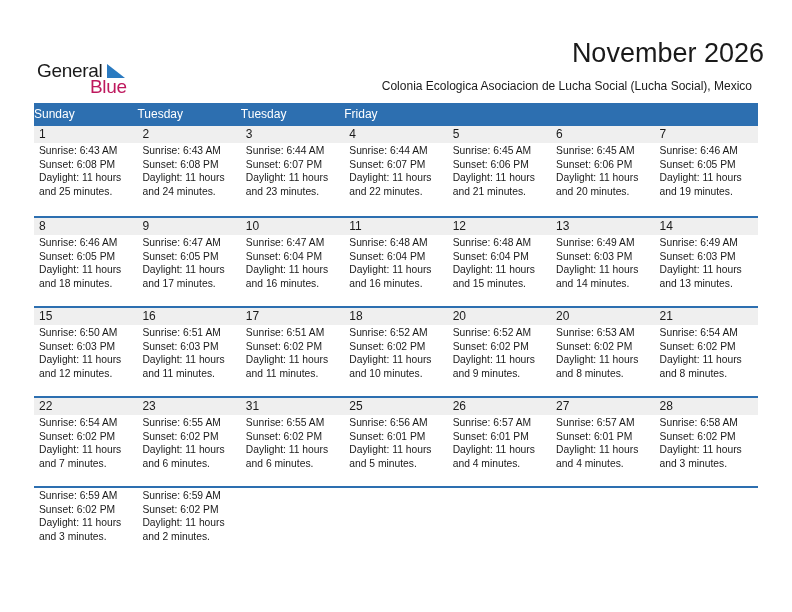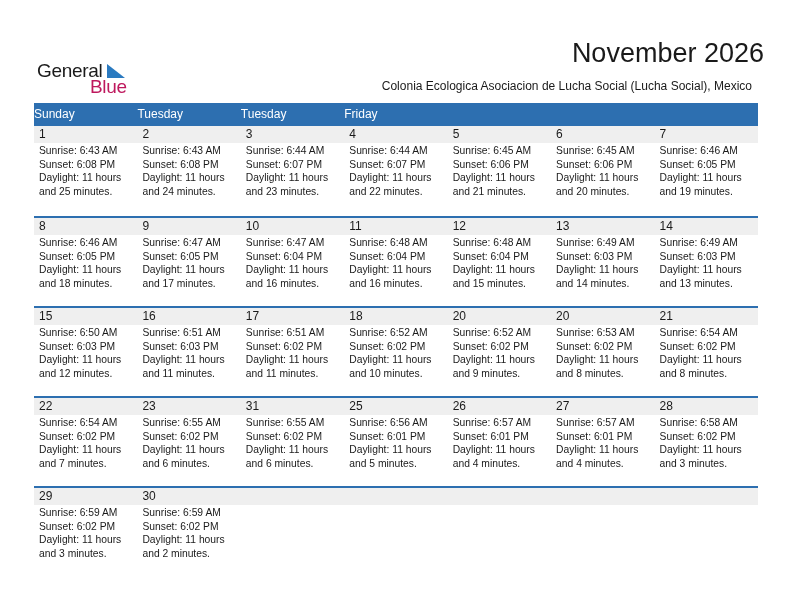--- a/index.html
+++ b/index.html
@@ -260,29 +260,20 @@
           </div>
           <div class="cell">
             <div>Sunrise: 6:58 AM</div>
             <div>Sunset: 6:02 PM</div>
             <div>Daylight: 11 hours</div>
             <div>and 3 minutes.</div>
           </div>
         </div>
       </div>
       <div class="week">
-        <div class="band">
-          <div class="num">29</div>
-          <div class="num">30</div>
-          <div class="num"></div>
-          <div class="num"></div>
-          <div class="num"></div>
-          <div class="num"></div>
-          <div class="num"></div>
-        </div>
         <div class="info">
           <div class="cell">
             <div>Sunrise: 6:59 AM</div>
             <div>Sunset: 6:02 PM</div>
             <div>Daylight: 11 hours</div>
             <div>and 3 minutes.</div>
           </div>
           <div class="cell">
             <div>Sunrise: 6:59 AM</div>
             <div>Sunset: 6:02 PM</div>

